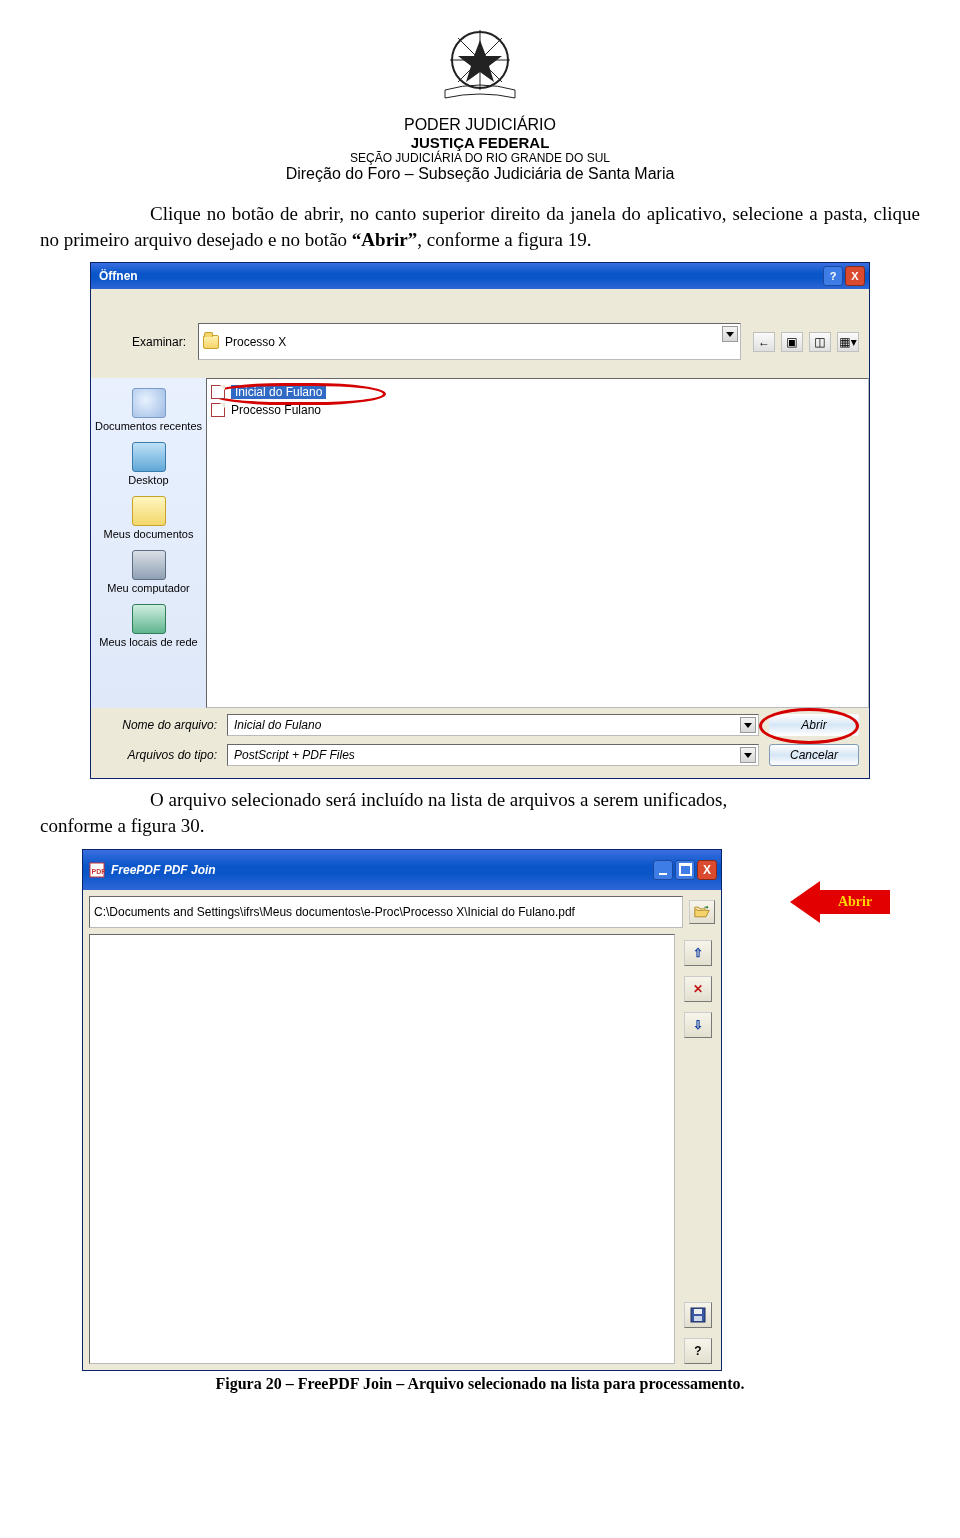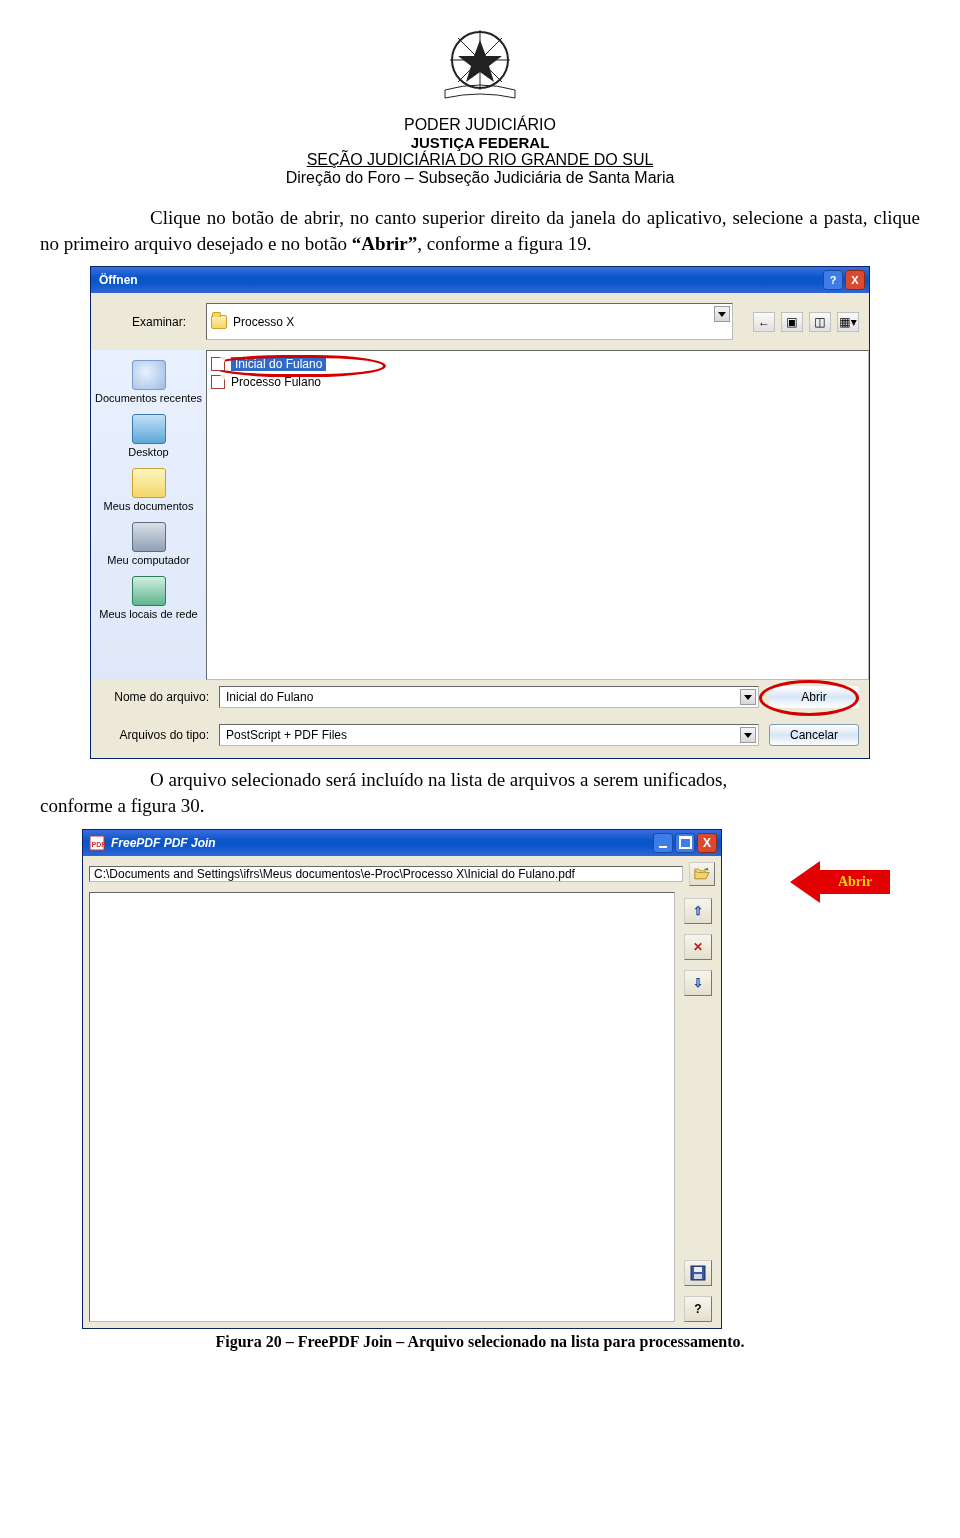--- a/index.html
+++ b/index.html
@@ -8,21 +8,21 @@
     font-family: "Times New Roman", Times, serif;
     background: #fff;
     color: #000;
     padding: 20px 40px 40px 40px;
   }
   .header-block { text-align: center; margin-bottom: 18px; }
   .seal { display: flex; justify-content: center; margin-bottom: 6px; }
   .seal svg { width: 120px; height: 90px; }
   .hdr-line1 { font-family: Arial, Helvetica, sans-serif; font-size: 16px; }
   .hdr-line2 { font-family: Arial, Helvetica, sans-serif; font-size: 15px; font-weight: bold; }
-  .hdr-line3 { font-family: Arial, Helvetica, sans-serif; font-size: 16px; text-decoration: underline; }
+  .hdr-line3 { font-family: Arial, Helvetica, sans-serif; font-size: 12px; }
   .hdr-line4 { font-family: Arial, Helvetica, sans-serif; font-size: 16px; }
 
   .body-text { font-size: 19px; line-height: 1.35; text-align: justify; }
   .body-text .indent { text-indent: 110px; }
   .body-text strong { font-weight: bold; }
 
   .figure-wrap { margin: 10px 0 6px 0; }
   .caption { text-align: center; font-family: "Times New Roman", Times, serif; font-size: 16px; font-weight: bold; margin-top: 4px; }
 
   
@@ -44,21 +44,21 @@
   .titlebar .win-btns { display:flex; gap:2px; }
   .sysbtn {
     width: 20px; height: 20px; border-radius: 3px;
     display:flex; align-items:center; justify-content:center;
     font-weight:bold; font-size:11px;
   }
   .sysbtn.help { background:#3f7de6; color:#fff; border:1px solid #1c4aa3;}
   .sysbtn.close { background:#d94a2f; color:#fff; border:1px solid #8a2a16;}
 
   .dlg-top {
-    display:flex; align-items:center; padding:10px 10px 10px 10px; gap:20px;
+    display:flex; align-items:center; padding:10px 10px 18px 10px; gap:12px;margin-top:24px;
   }
   .dlg-top .lbl { width:85px; text-align:right; }
   .combo {
     display:flex; align-items:center; gap:6px;
     flex:1; height:37px; border:1px inset #bbb; background:#fff; padding:0 4px;
     position:relative;
   }
   .combo .folder-ico { width:16px; height:14px; background:linear-gradient(#fff2b0,#f5d46a); border:1px solid #c9a227; border-radius:2px; position:relative;}
   .combo .folder-ico::before{content:"";position:absolute;top:-4px;left:0;width:7px;height:4px;background:#f5d46a;border:1px solid #c9a227;border-bottom:none;border-radius:2px 2px 0 0;}
   .combo .drop { position:absolute; right:2px; top:2px; width:16px;height:16px;border:1px solid #9a9a9a;background:linear-gradient(#f4f4f4,#d8d8d8);display:flex;align-items:center;justify-content:center;}
@@ -84,21 +84,21 @@
     position:relative; min-height:330px;
   }
   .file-row { display:flex; align-items:center; gap:6px; height:18px; font-size:12px; }
   .pdf-ico { width:14px;height:14px;background:#fff;border:1px solid #aa3b3b;position:relative;}
   .pdf-ico::after{content:"";position:absolute;right:-1px;top:-1px;width:0;height:0;border-left:5px solid transparent;border-top:5px solid #ece9d8;}
   .sel-ellipse {
     position:absolute; left:0; top:0;
     width:175px; height:22px; border:3px solid #d40000; border-radius:50%/60%;
   }
 
-  .dlg-bottom { padding:6px 10px 12px 6px; display:grid; grid-template-columns:112px 1fr 90px; gap:16px 10px; align-items:center; }
+  .dlg-bottom { padding:6px 10px 12px 14px; display:grid; grid-template-columns:112px 1fr 90px; gap:8px 10px; align-items:center;font-style:italic; }
   .dlg-bottom .rlabel { text-align:right; font-size:12px;}
   .dlg-bottom .field { height:22px; border:1px inset #bbb; background:#fff; display:flex; align-items:center; padding:0 6px; position:relative;}
   .dlg-bottom .field .drop2{position:absolute;right:2px;top:2px;width:16px;height:16px;border:1px solid #9a9a9a;background:linear-gradient(#f4f4f4,#d8d8d8);display:flex;align-items:center;justify-content:center;}
   .dlg-bottom .field .drop2::after{content:"";width:0;height:0;border-left:4px solid transparent;border-right:4px solid transparent;border-top:5px solid #000;}
   .xp-btn { height:22px; border:1px solid #809bb7; background:linear-gradient(#fefefe,#d6e6f6,#fefefe); border-radius:3px; font-size:12px; text-align:center; line-height:20px; }
   .abrir-ellipse { position:relative; }
   .abrir-ellipse .ring { position:absolute; left:-10px; top:-6px; width:100px; height:36px; border:3px solid #d40000; border-radius:50%; pointer-events:none;}
 
   .under-label { border:1px solid transparent; }
   .under-label span:first-letter { text-decoration: underline; }
@@ -106,36 +106,36 @@
   
   .para2 { margin-top:8px; }
 
   
   .join-wrap { position:relative; width:780px; margin:6px 0 0 42px; }
   .join-window {
     width:640px; background:#ece9d8; border:1px solid #0a246a;
     font-family: Tahoma, Arial, sans-serif; font-size:12px;
   }
   .join-title {
-    height:26px; background: linear-gradient(to bottom,#3a6ee0 0%,#0a56c9 40%,#0a56c9 60%,#2f66d6 100%);
+    height:40px; background: linear-gradient(to bottom,#3a6ee0 0%,#0a56c9 40%,#0a56c9 60%,#2f66d6 100%);
     display:flex; align-items:center; justify-content:space-between; padding:0 4px 0 6px;
     color:#fff; font-weight:bold;
   }
   .join-title .jicon { width:16px;height:16px;display:inline-block;margin-right:6px;}
   .join-title .jicon svg{display:block;}
   .join-title .win-btns{display:flex;gap:2px;}
   .sys3{width:20px;height:20px;border-radius:3px;display:flex;align-items:center;justify-content:center;}
   .sys3.min{background:#3f7de6;border:1px solid #1c4aa3;color:#fff;position:relative;}
   .sys3.min::after{content:"";position:absolute;bottom:4px;width:8px;height:2px;background:#fff;}
   .sys3.max{background:#3f7de6;border:1px solid #1c4aa3;}
   .sys3.max::after{content:"";display:block;width:9px;height:8px;border:2px solid #fff;border-top-width:3px;}
   .sys3.close{background:#d94a2f;border:1px solid #8a2a16;color:#fff;font-weight:bold;}
 
   .join-toolbar { display:flex; align-items:center; gap:6px; padding:6px; }
-  .join-path { flex:1; height:16px; border:1px inset #bbb; background:#fff; display:flex; align-items:center; padding:0 4px; font-size:12px; overflow:hidden; white-space:nowrap;}
+  .join-path { flex:1; height:32px; border:1px inset #bbb; background:#fff; display:flex; align-items:center; padding:0 4px; font-size:12px; overflow:hidden; white-space:nowrap;}
   .jbtn { width:26px;height:24px;border:1px outset #ccc;background:linear-gradient(#f7f5eb,#e3dfcf);display:flex;align-items:center;justify-content:center;}
   .jbtn svg { width:16px;height:14px;}
 
   .join-body { display:flex; }
   .join-list { flex:1; background:#fff; border:1px inset #bbb; margin:0 6px 6px 6px; min-height:430px;}
   .join-side { width:40px; display:flex; flex-direction:column; align-items:center; gap:10px; padding:6px 6px 6px 0;}
   .side-btn{width:28px;height:26px;border:1px outset #ccc;background:linear-gradient(#f7f5eb,#e3dfcf);display:flex;align-items:center;justify-content:center;font-weight:bold;}
   .side-spacer{flex:1;}
 
   

